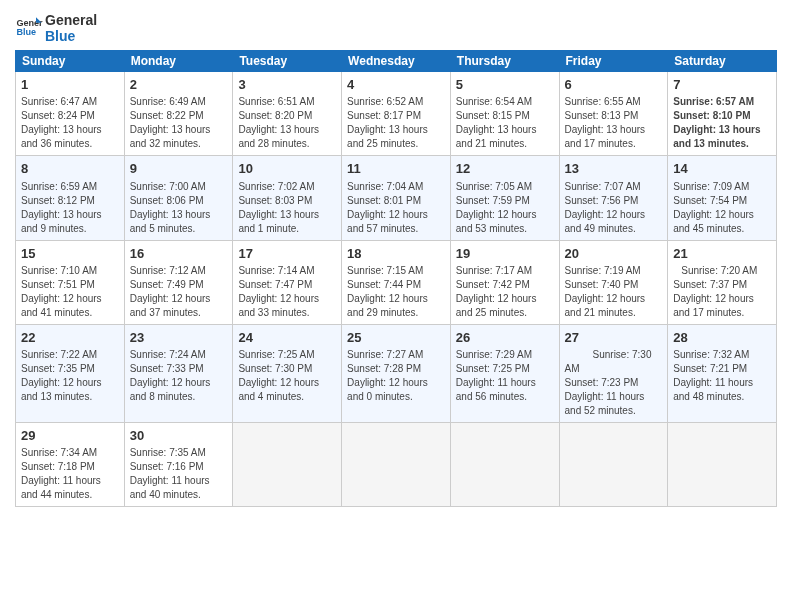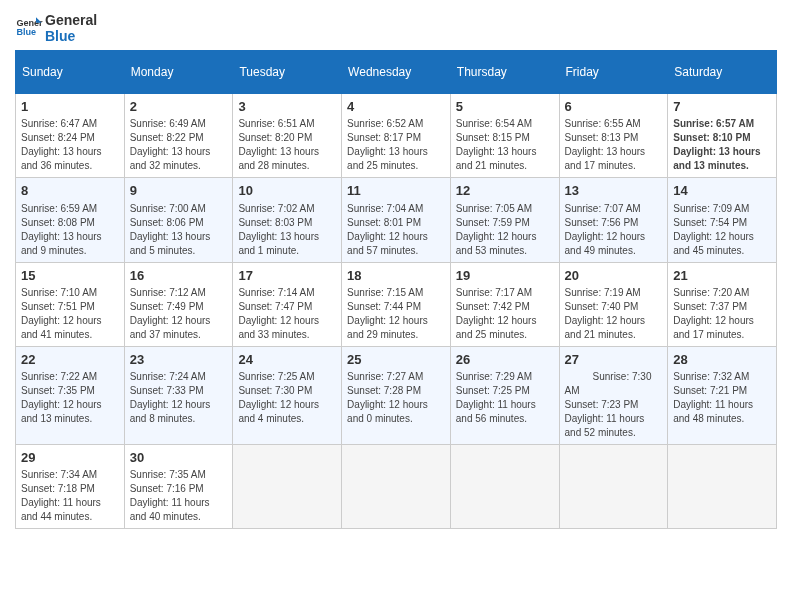--- a/index.html
+++ b/index.html
@@ -40,23 +40,23 @@
     }
     table {
       width: 100%;
       border-collapse: collapse;
       font-size: 10px;
     }
     thead tr th {
       background-color: #1a6fbb;
       color: #fff;
       text-align: left;
-      padding: 14px 6px;
+      padding: 3px 6px;
       font-size: 12px;
-      font-weight: normal;
+      font-weight: bold;
       border: 1px solid #1a6fbb;
     }
     tbody tr td {
       border: 1px solid #ccc;
       vertical-align: top;
       padding: 4px 5px;
       min-height: 70px;
       height: 78px;
       width: calc(100% / 7);
       color: #333;
@@ -144,21 +144,21 @@
 Sunset: 8:13 PM
 Daylight: 13 hours
 and 17 minutes.</span></td>
         <td><span class="day-num">7</span><span class="day-info" style="white-space: pre-line; font-weight: bold;">Sunrise: 6:57 AM
 Sunset: 8:10 PM
 Daylight: 13 hours
 and 13 minutes.</span></td>
       </tr>
       <tr>
         <td><span class="day-num">8</span><span class="day-info" style="white-space: pre-line;">Sunrise: 6:59 AM
-Sunset: 8:08 PM
+Sunset: 8:12 PM
 Daylight: 13 hours
 and 9 minutes.</span></td>
         <td><span class="day-num">9</span><span class="day-info" style="white-space: pre-line;">Sunrise: 7:00 AM
 Sunset: 8:06 PM
 Daylight: 13 hours
 and 5 minutes.</span></td>
         <td><span class="day-num">10</span><span class="day-info" style="white-space: pre-line; text-align: center;">Sunrise: 7:02 AM
 Sunset: 8:03 PM
 Daylight: 13 hours
 and 1 minute.</span></td>
@@ -197,21 +197,21 @@
 Daylight: 12 hours
 and 29 minutes.</span></td>
         <td><span class="day-num">19</span><span class="day-info" style="white-space: pre-line;">Sunrise: 7:17 AM
 Sunset: 7:42 PM
 Daylight: 12 hours
 and 25 minutes.</span></td>
         <td><span class="day-num">20</span><span class="day-info" style="white-space: pre-line;">Sunrise: 7:19 AM
 Sunset: 7:40 PM
 Daylight: 12 hours
 and 21 minutes.</span></td>
-        <td><span class="day-num">21</span><span class="day-info" style="white-space: pre-line;">Sunrise: 7:20 AM
+        <td><span class="day-num">21</span><span class="day-info" style="white-space: pre-line; margin-left: 8px;">Sunrise: 7:20 AM
 Sunset: 7:37 PM
 Daylight: 12 hours
 and 17 minutes.</span></td>
       </tr>
       <tr>
         <td><span class="day-num">22</span><span class="day-info" style="white-space: pre-line;">Sunrise: 7:22 AM
 Sunset: 7:35 PM
 Daylight: 12 hours
 and 13 minutes.</span></td>
         <td><span class="day-num">23</span><span class="day-info" style="white-space: pre-line;">Sunrise: 7:24 AM

